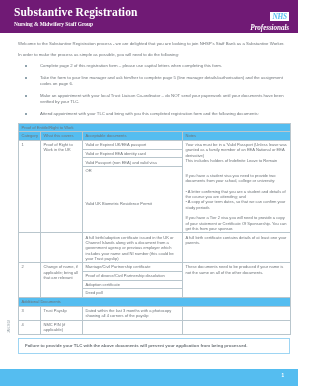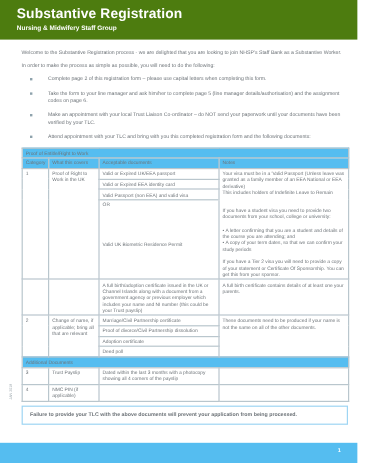--- a/index.html
+++ b/index.html
@@ -10,24 +10,25 @@
     width: 298px;
     height: 386px;
     background: #ffffff;
     font-family: "Liberation Sans", sans-serif;
     overflow: hidden;
     position: relative;
   }
 
   
   .header {
-    background: #4d7c0f;
+    background: #701a75;
     height: 33px;
     position: relative;
     padding: 0;
+    font-family: Liberation Serif, serif;
   }
   .header-inner {
     position: absolute;
     left: 14px;
     top: 6px;
   }
   .header-title {
     color: #ffffff;
     font-size: 11.5px;
     font-weight: bold;
@@ -188,20 +189,24 @@
     font-weight: bold;
   }
 </style>
 </head>
 <body>
 
 <div class="header">
   <div class="header-inner">
     <div class="header-title">Substantive Registration</div>
     <div class="header-sub">Nursing &amp; Midwifery Staff Group</div>
+  </div>
+  <div class="nhs-logo">
+    <div class="nhs-box">NHS</div>
+    <div class="nhs-pro">Professionals</div>
   </div>
 </div>
 
 <div class="content">
   <p class="para">Welcome to the Substantive Registration process - we are delighted that you are looking to join NHSP's Staff Bank as a Substantive Worker.</p>
   <p class="para">In order to make the process as simple as possible, you will need to do the following:</p>
   <ul class="bullets">
     <li>Complete page 2 of this registration form – please use capital letters when completing this form.</li>
     <li>Take the form to your line manager and ask him/her to complete page 5 (line manager details/authorisation) and the assignment codes on page 6.</li>
     <li>Make an appointment with your local Trust Liaison Co-ordinator – do NOT send your paperwork until your documents have been verified by your TLC.</li>

